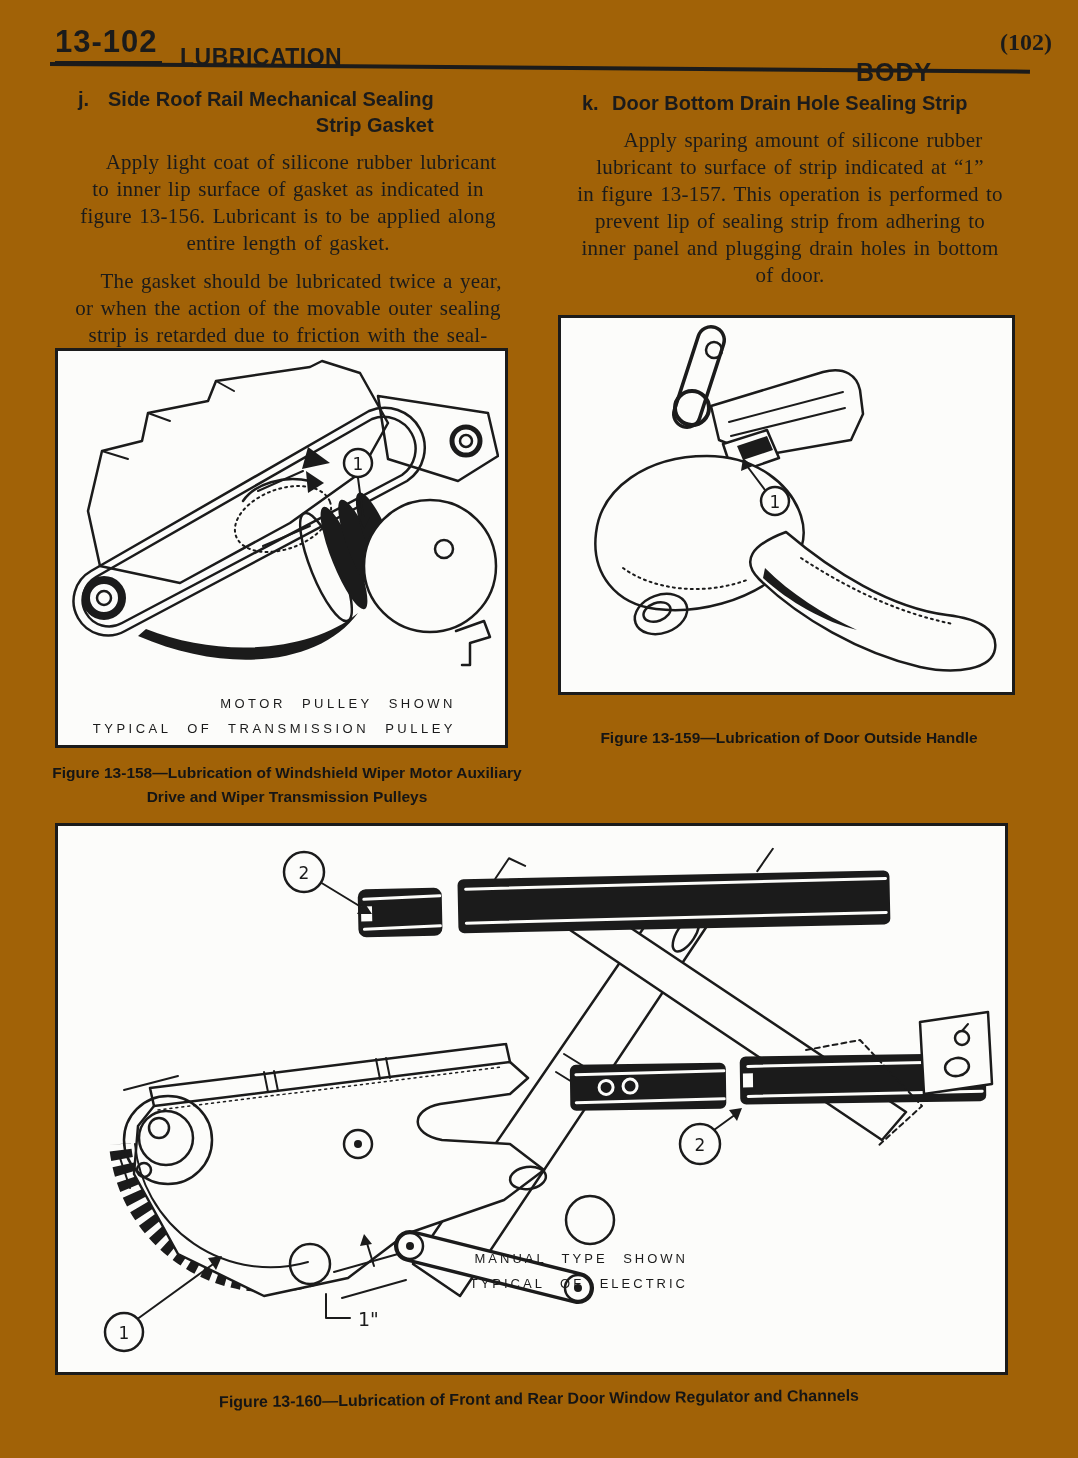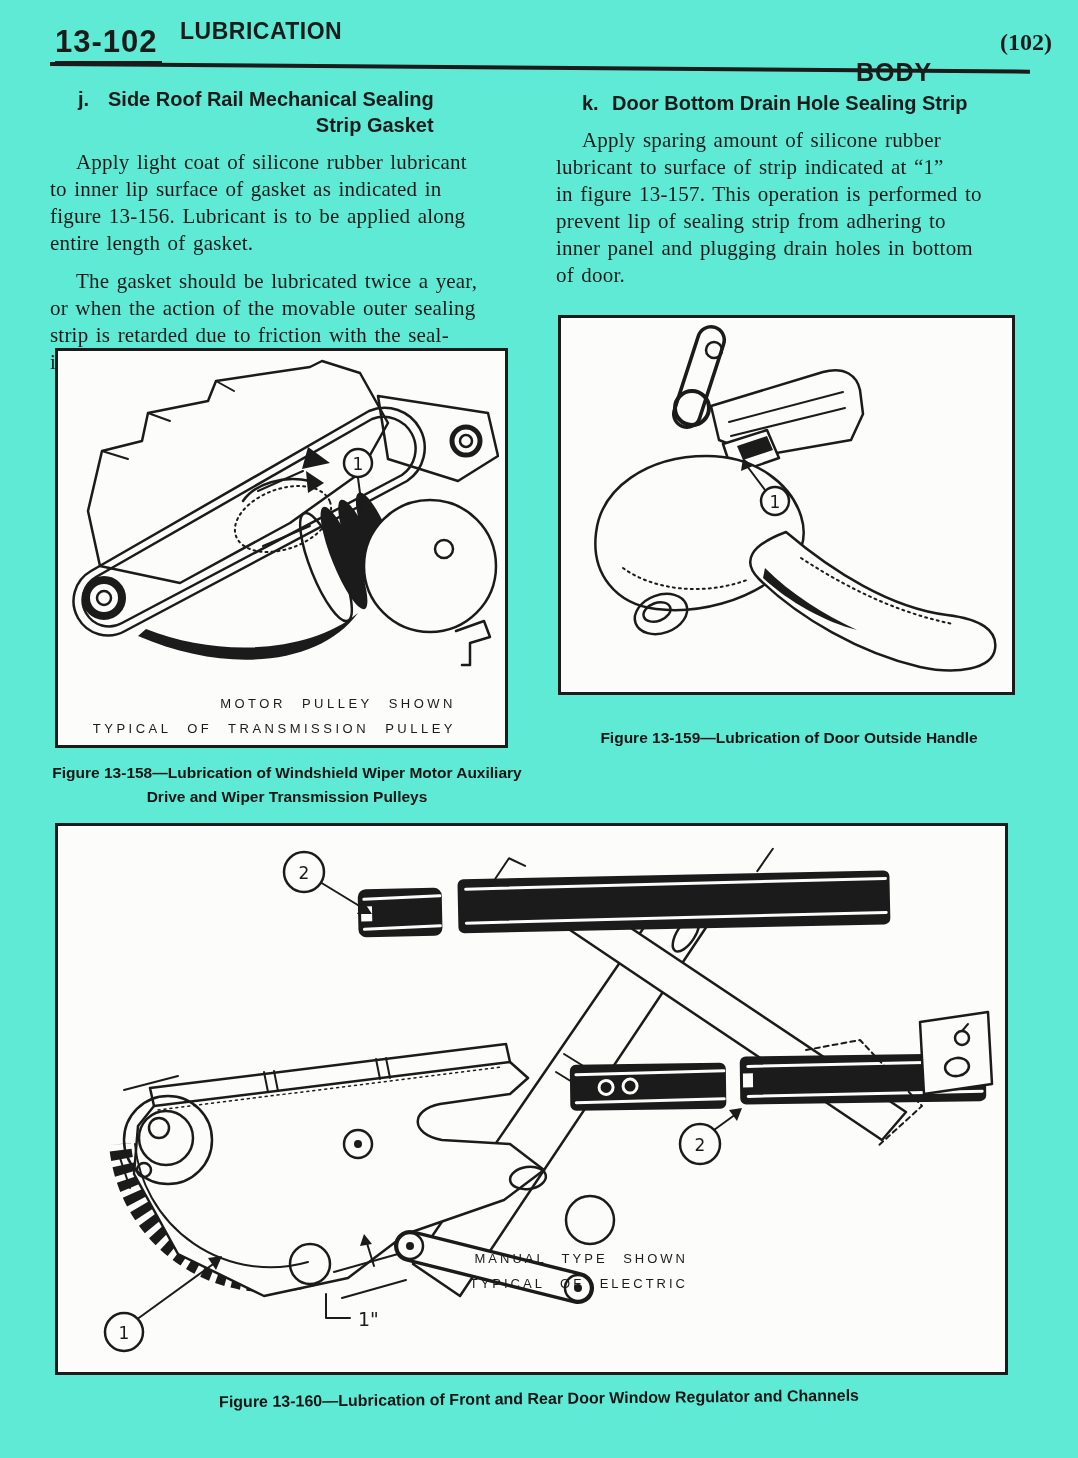--- a/index.html
+++ b/index.html
@@ -1,29 +1,29 @@
 <!DOCTYPE html>
 <html><head>
 <meta charset="utf-8">
 <style>
   html,body{margin:0;padding:0;background:#e8e8e4;}
   .page{
     position:relative; width:1078px; height:1458px;
-    background:#5eead4; color:#1b1b1b; overflow:hidden;
+    background:#a16207; color:#1b1b1b; overflow:hidden;
     font-family:"Liberation Serif", serif;
   }
   .abs{position:absolute;}
   
   .hdr-num{
     left:55px; top:24px; font-family:"Liberation Sans",sans-serif;
     font-weight:700; font-size:31px; letter-spacing:1px;
     border-bottom:4px solid #1b1b1b; padding:0 4px 1px 0;
   }
   .hdr-title{
-    left:180px; top:18px; font-family:"Liberation Sans",sans-serif;
+    left:180px; top:44px; font-family:"Liberation Sans",sans-serif;
     font-weight:700; font-size:23px; letter-spacing:.5px;
   }
   .hdr-body{
     left:856px; top:30px; font-family:"Liberation Sans",sans-serif;
     font-weight:700; font-size:25px; letter-spacing:1px;margin-top:28px;
   }
   .hdr-page{
     left:958px; top:29px; font-size:24px; font-weight:700;margin-left:42px;
   }
   .hdr-rule{
@@ -36,21 +36,21 @@
   .col-right{left:556px; top:90px; width:468px;}
   .sec-head{
     display:flex; font-family:"Liberation Sans",sans-serif;
     font-weight:700; font-size:20px; line-height:26px;
     padding-left:28px;
   }
   .sec-head .letter{width:30px; flex:0 0 30px;}
   .sec-head .title{white-space:pre-line;text-align:right;}
   .para{
     white-space:pre-line; text-indent:26px; margin-top:11px;
-    word-spacing:2px; letter-spacing:.2px;
+    word-spacing:2px; letter-spacing:.2px;text-align:center;
   }
   
   .figbox{border:3px solid #1b1b1b; background:#fcfcfa;}
   .figbox svg{position:absolute; left:0; top:0;}
   .fig158{left:55px; top:348px; width:447px; height:394px;}
   .fig159{left:558px; top:315px; width:451px; height:374px;}
   .fig160{left:55px; top:823px; width:947px; height:546px;}
   .fig-note{
     position:absolute; text-align:right;
     font-family:"Liberation Sans",sans-serif; font-size:13px;

